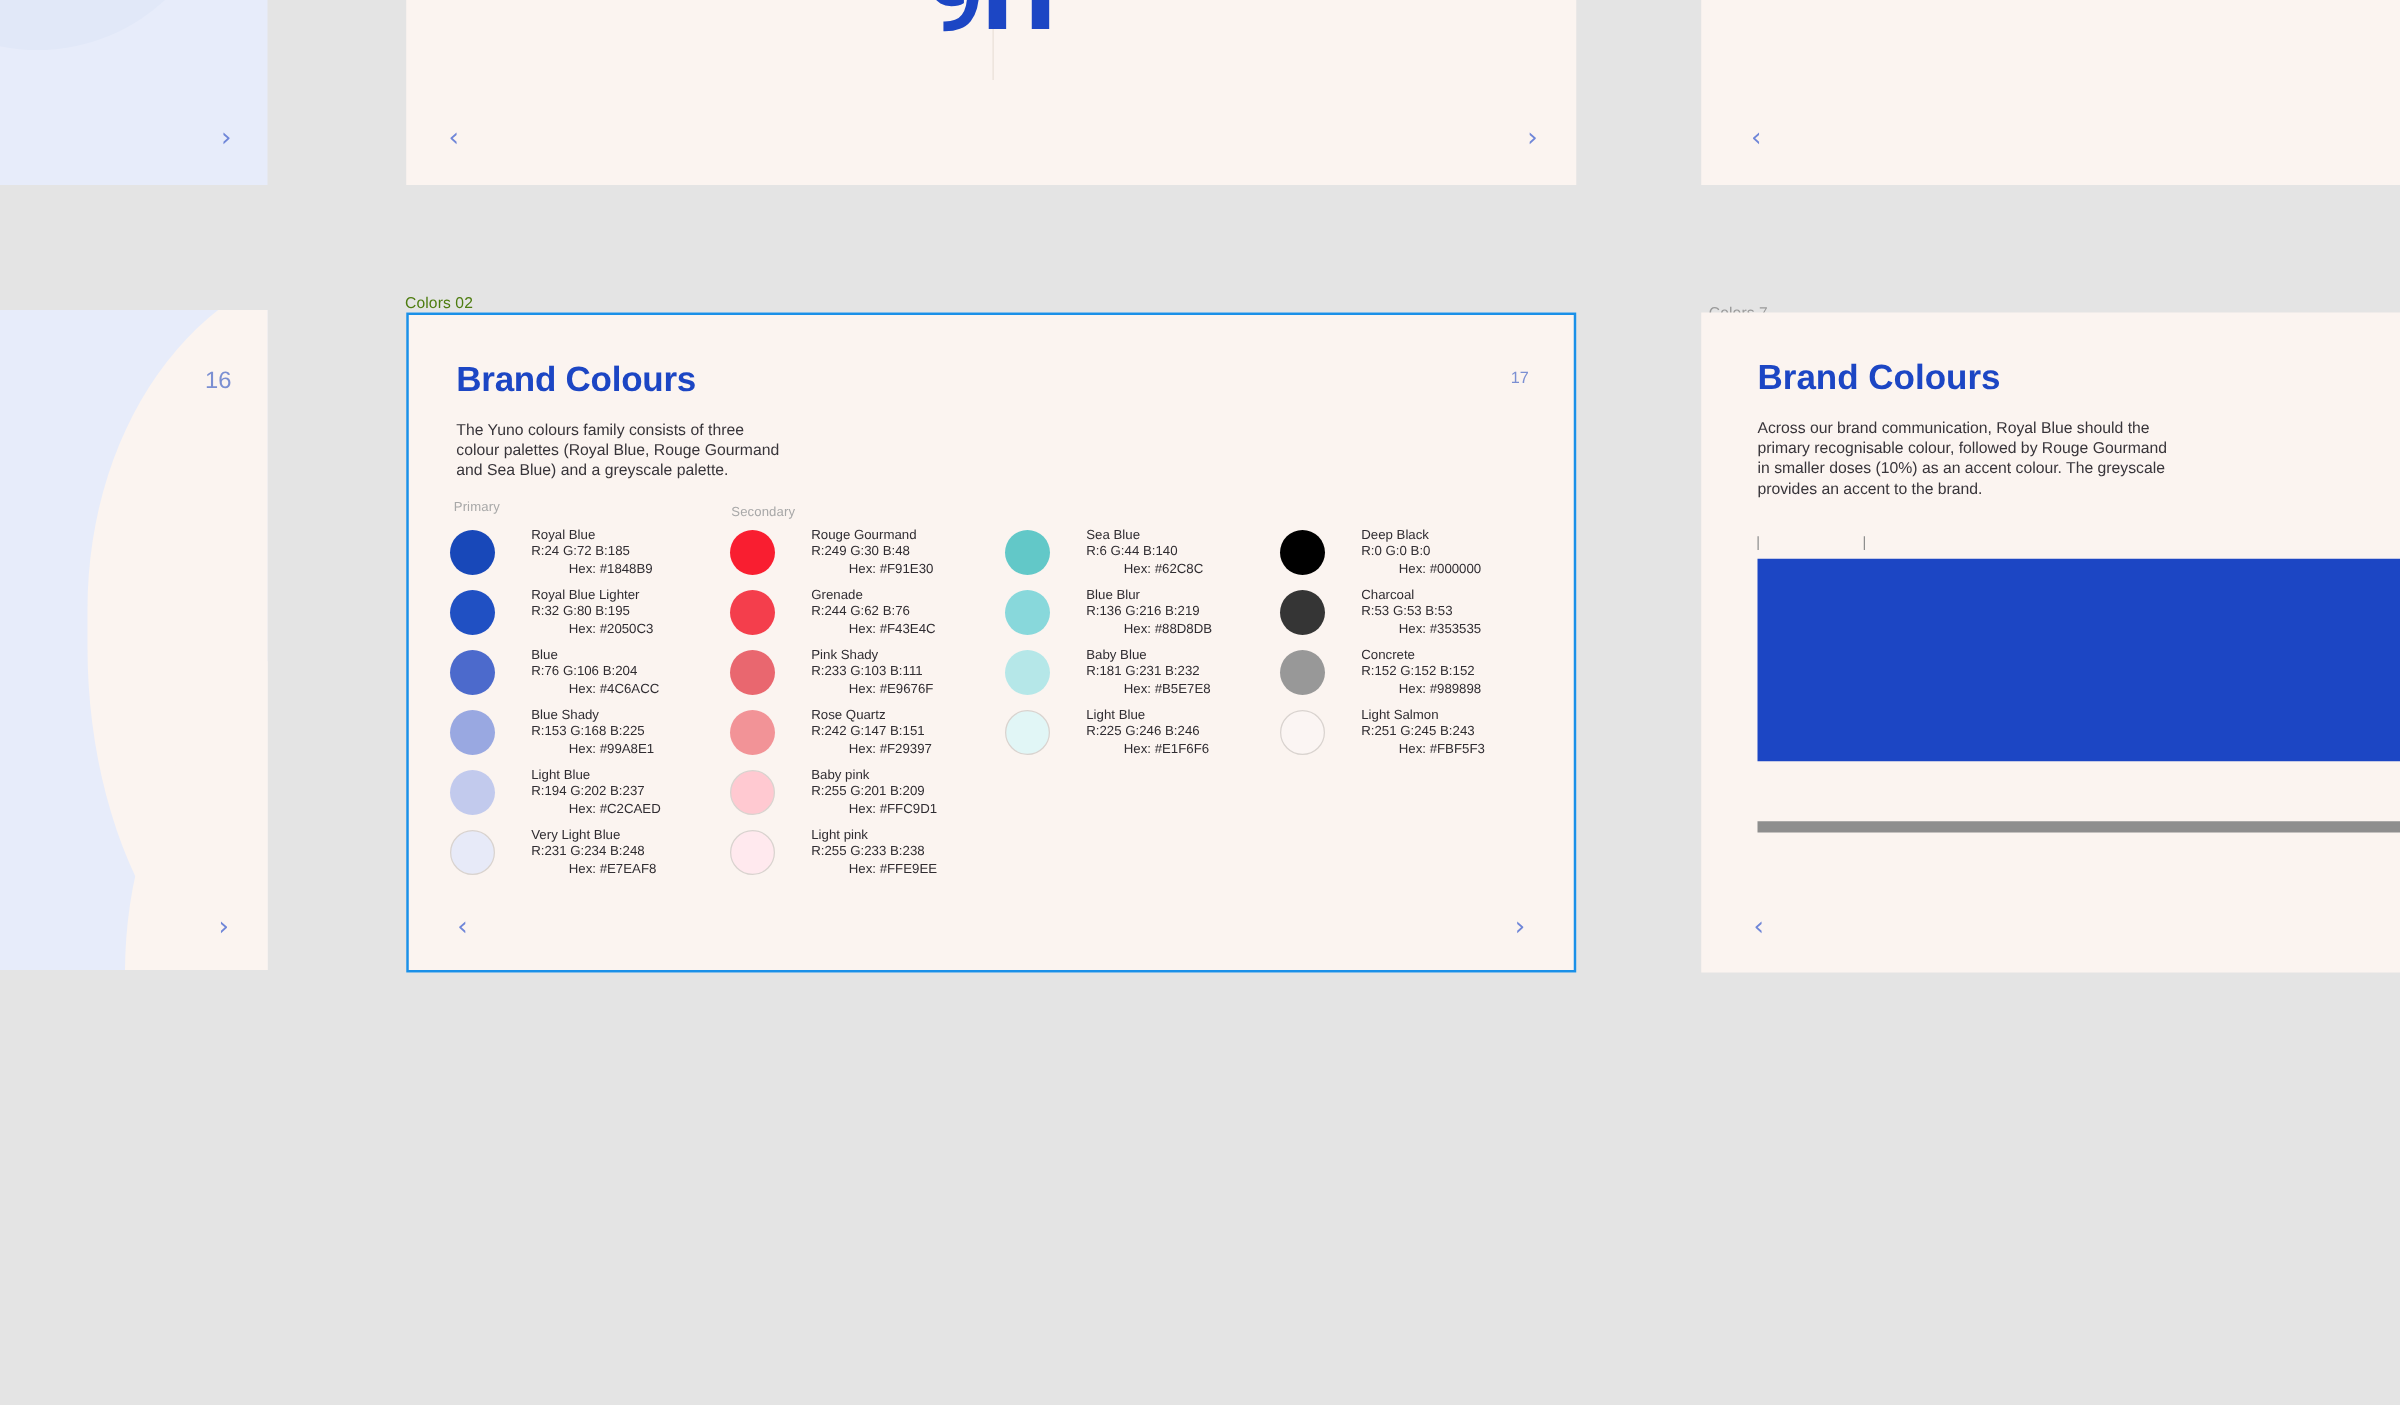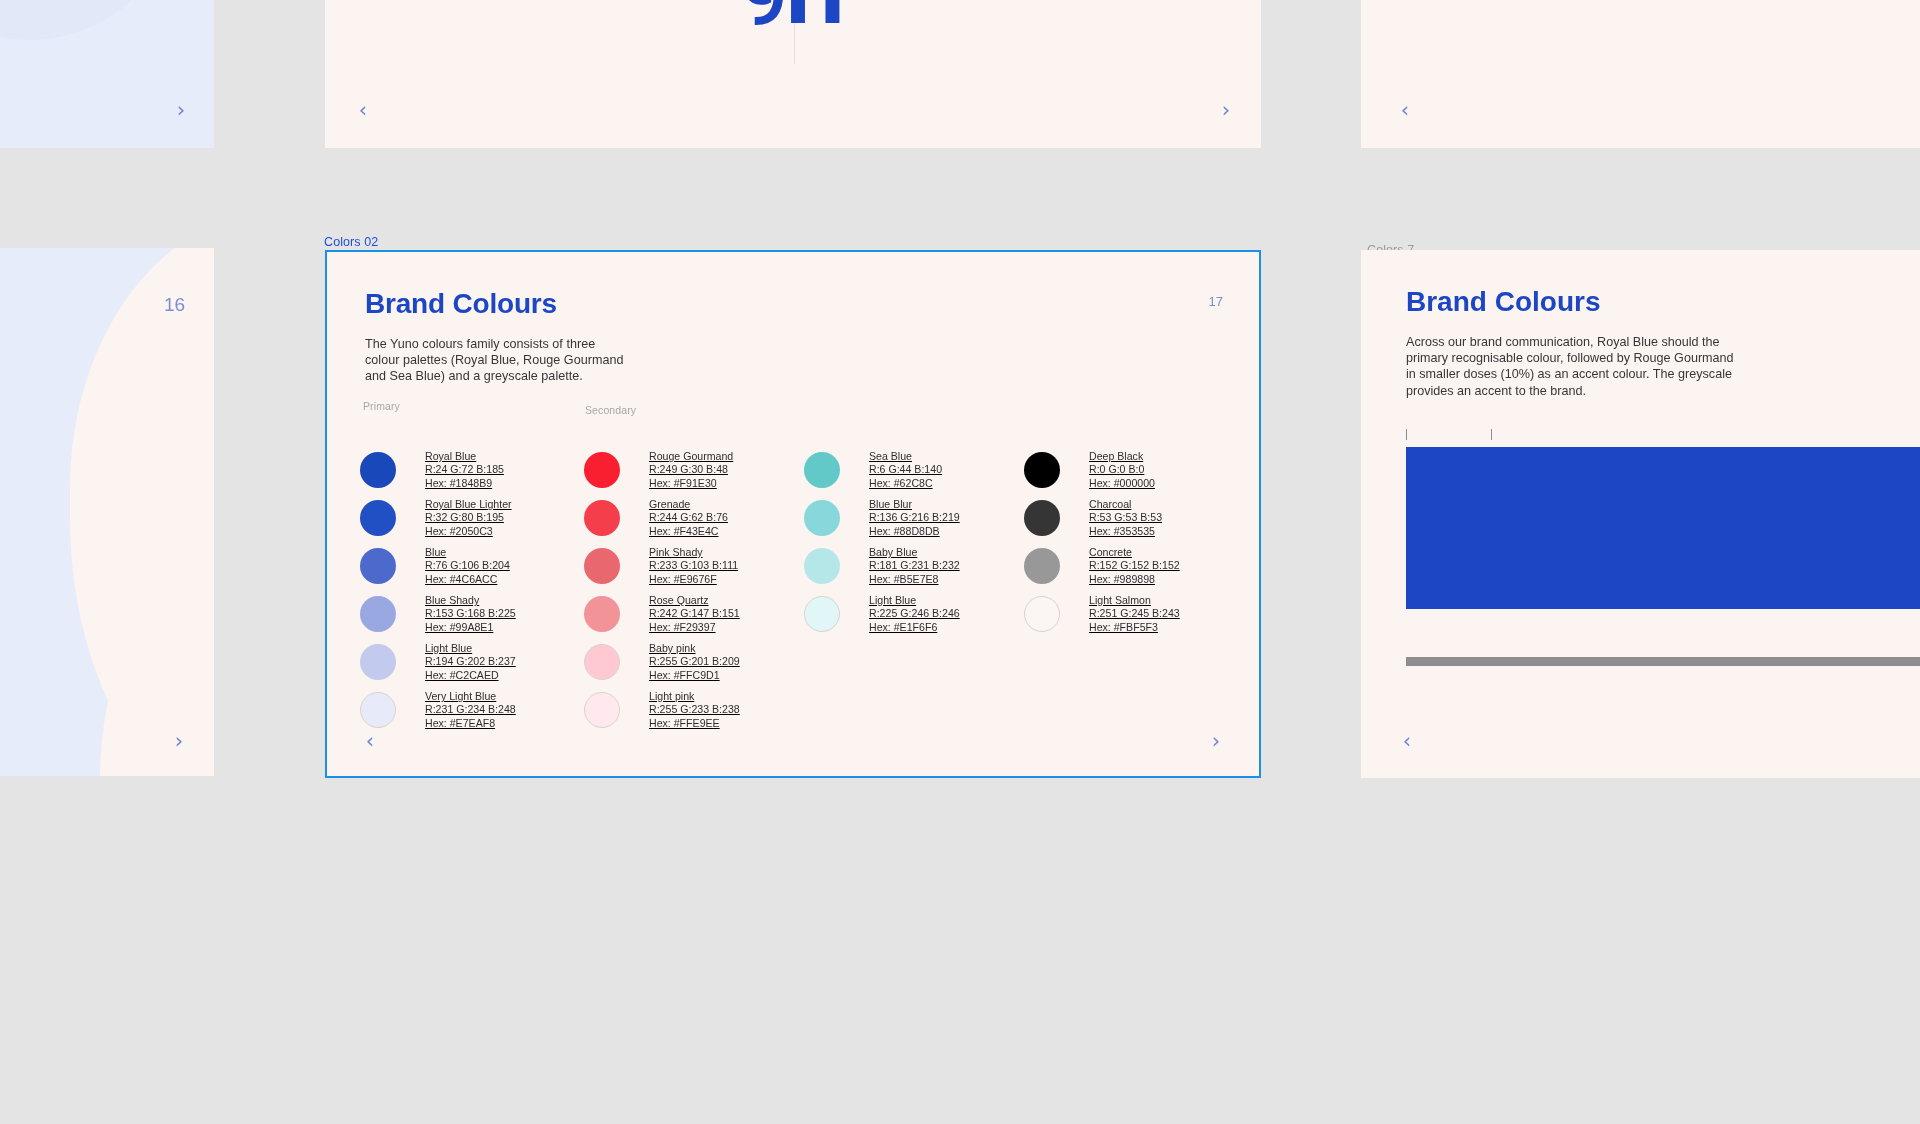--- a/index.html
+++ b/index.html
@@ -19,21 +19,21 @@
   .slide-selected {
     border: 2px solid #1a90e8;
   }
   .slide-label {
     position: absolute;
     font-size: 12.5px;
     letter-spacing: .1px;
     line-height: 1;
     white-space: nowrap;
   }
-  .slide-label.sel { color: #1d4ed8; }
+  .slide-label.sel { color: #4d7c0f; }
   .slide-label.dim { color: #9a9a9a; }
 
   
   .nav-arrow {
     position: absolute;
     width: 22px; height: 22px;
     color: #6f86d8;
     font-size: 21px;
     line-height: 22px;
     text-align: center;
@@ -131,21 +131,21 @@
   .intro.col-a { left: 38px; width: 262px; }
   .intro.col-b { left: 319px; width: 300px; }
 
   .group-label {
     position: absolute;
     font-size: 10.5px;
     color: #a8a8a8;
     letter-spacing: .1px;
   }
 
-  .swatch-col { position: absolute; top: 194px; text-decoration: underline; }
+  .swatch-col { position: absolute; top: 166px; }
   #col-primary   { left: 33px; }
   #col-secondary { left: 257px; }
   #col-sea       { left: 477px; }
   #col-grey      { left: 697px; }
 
   .swatch-row {
     position: relative;
     height: 48px;
     display: flex;
     align-items: center;
@@ -158,21 +158,21 @@
   .swatch-dot.outlined { border: 1px solid #d9d3cf; }
   .swatch-text {
     margin-left: 29px;
     font-size: 10.6px;
     line-height: 13.2px;
     color: #2f2c31;
     white-space: nowrap;
   }
   .swatch-name { display: block; }
   .swatch-rgb  { display: block; }
-  .swatch-hex  { display: block; }
+  .swatch-hex  { display: block; margin-left: 30px; }
 
   .main-arrow-left  { position: absolute; left: 32px;  bottom: 24px; }
   .main-arrow-right { position: absolute; right: 32px; bottom: 24px; }
 
   
   #slide-right {
     left: 1361px; top: 250px; width: 559px; height: 528px;
   }
   #slide-right .r-title {
     position: absolute; left: 45px; top: 36px;

